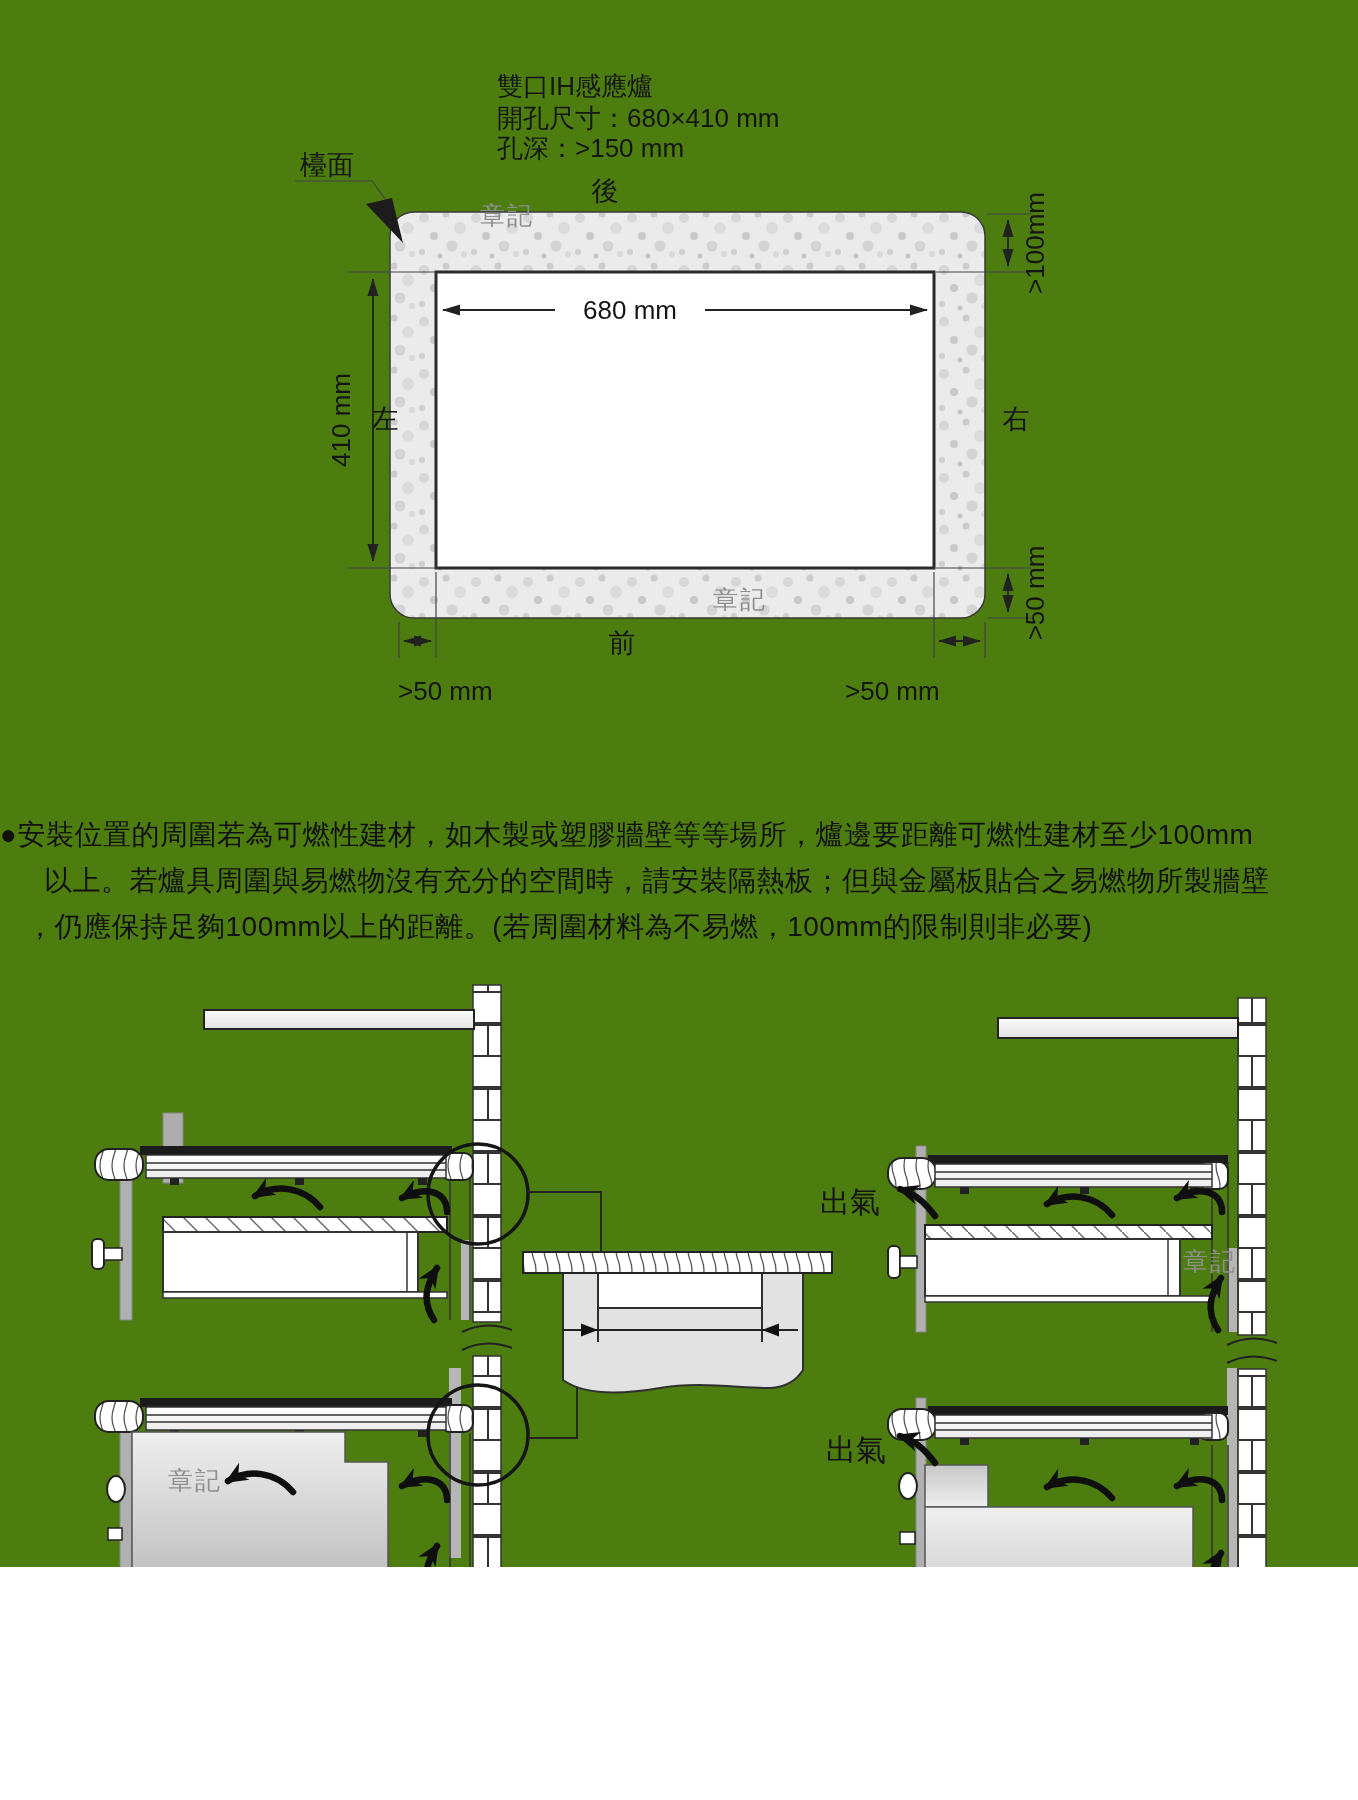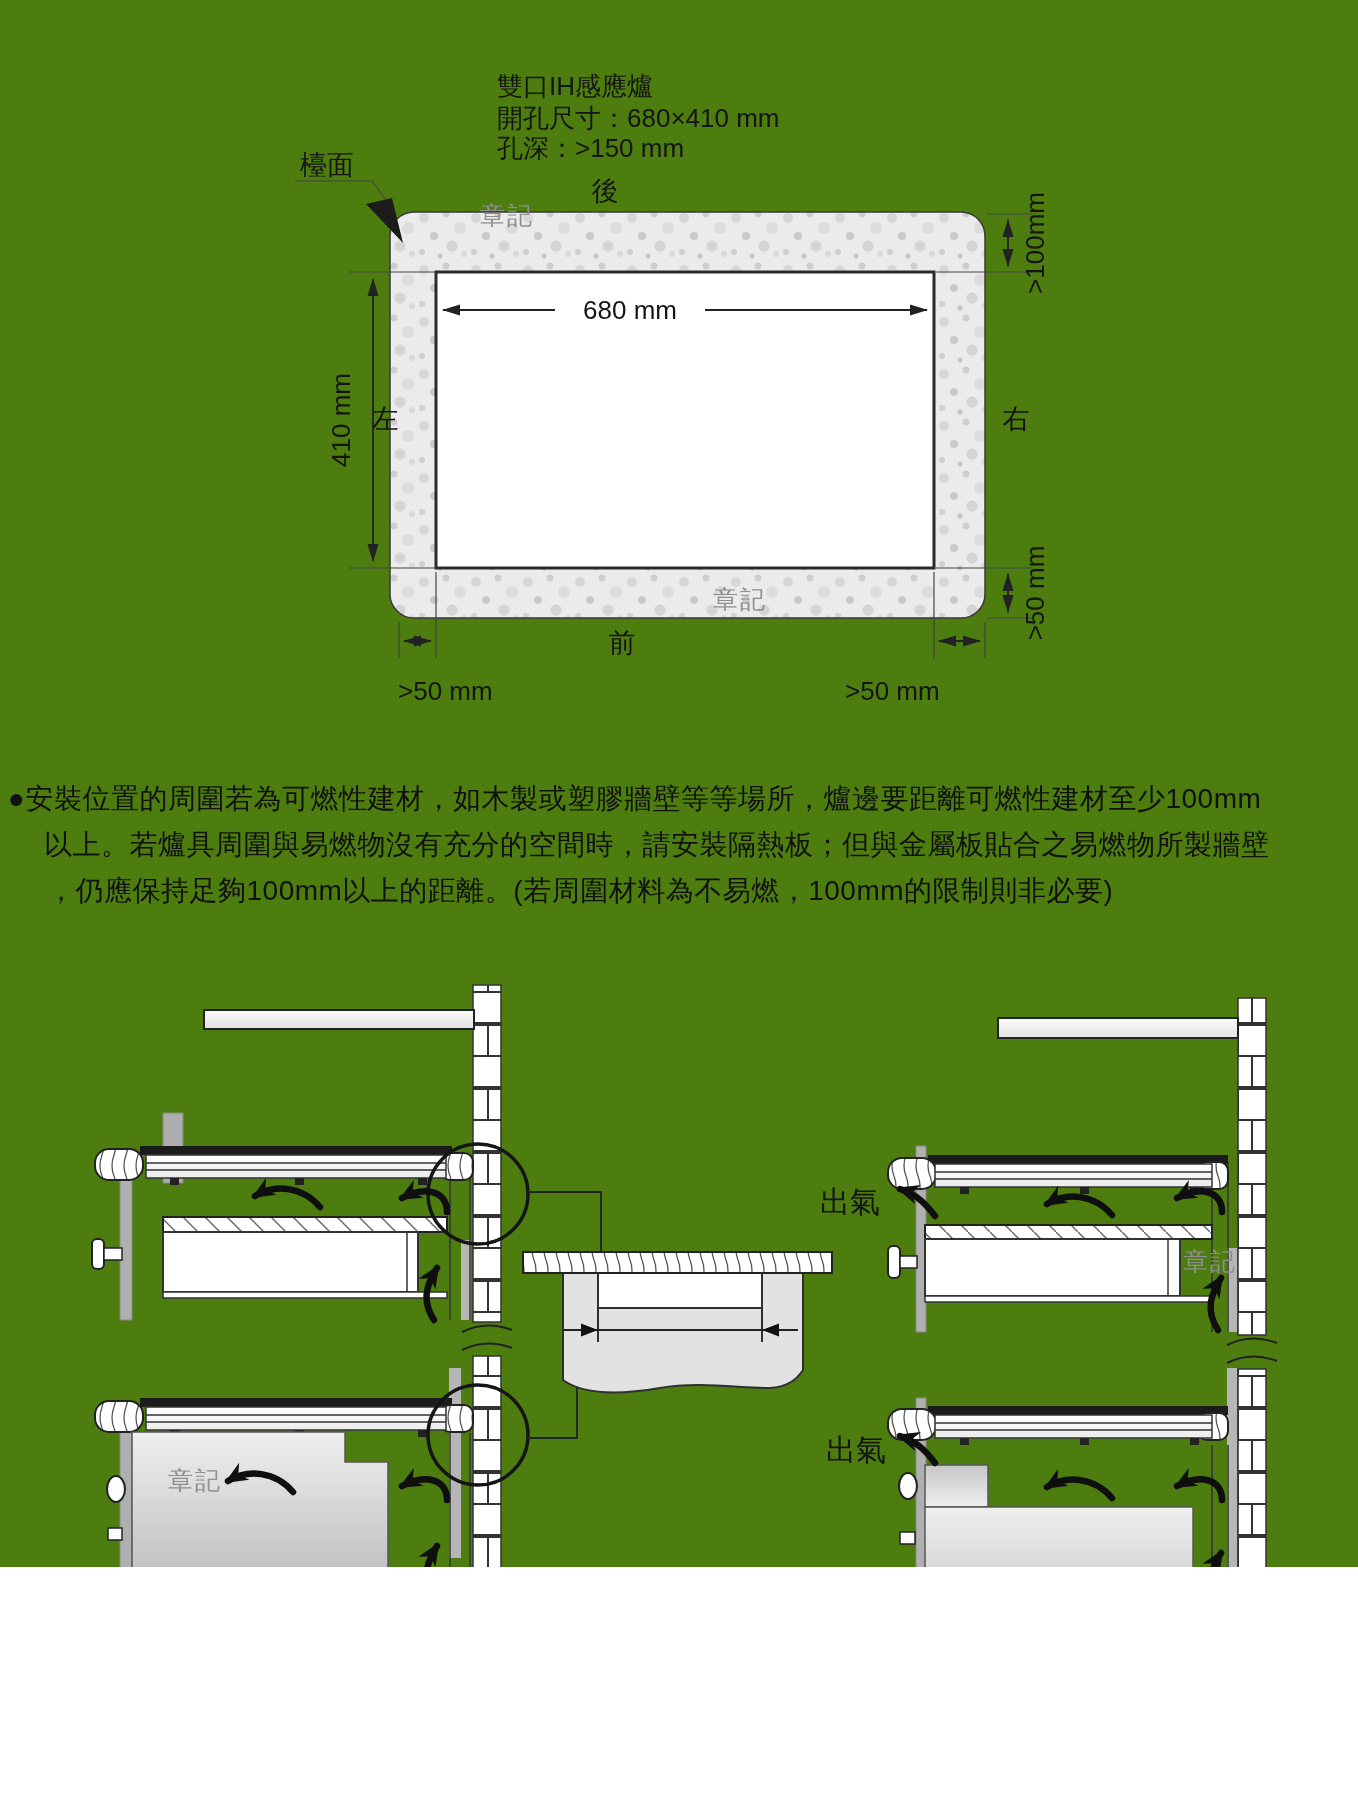--- a/index.html
+++ b/index.html
@@ -3,23 +3,23 @@
 <meta charset="utf-8">
 <style>
   html,body{margin:0;padding:0;background:#fff;}
   .canvas{position:relative;width:1358px;height:1567px;background:#4d7c0f;overflow:hidden;
           font-family:"Liberation Sans",sans-serif;color:#1a1a1a;}
   svg{position:absolute;left:0;}
   #svg-top{top:0;}
   #svg-bottom{top:920px;}
   .note{position:absolute;left:0;top:776px;width:1358px;font-size:28px;line-height:46px;
         color:#111;letter-spacing:0.5px;}
-  .note .l1{padding-left:8px;}
+  .note .l1{padding-left:0;margin-top:36px;}
   .note .l2{padding-left:44px;}
-  .note .l3{padding-left:26px;margin-left:21px;}
+  .note .l3{padding-left:26px;}
   text{font-family:"Liberation Sans",sans-serif;fill:#151515;}
   .cjk{font-size:27px;}
   .ttl{font-size:26px;}
   .dim{font-size:26px;}
   .big{font-size:30px;}
   .wm{font-size:25px;fill:#8f8f8f;letter-spacing:2px;}
   .thin{stroke:#444;stroke-width:1.2;fill:none;}
   .dimln{stroke:#222;stroke-width:1.8;fill:none;}
   .flow{stroke:#0f0f0f;stroke-width:6.5;fill:none;stroke-linecap:round;}
   .ol2{stroke:#222;stroke-width:2;}

